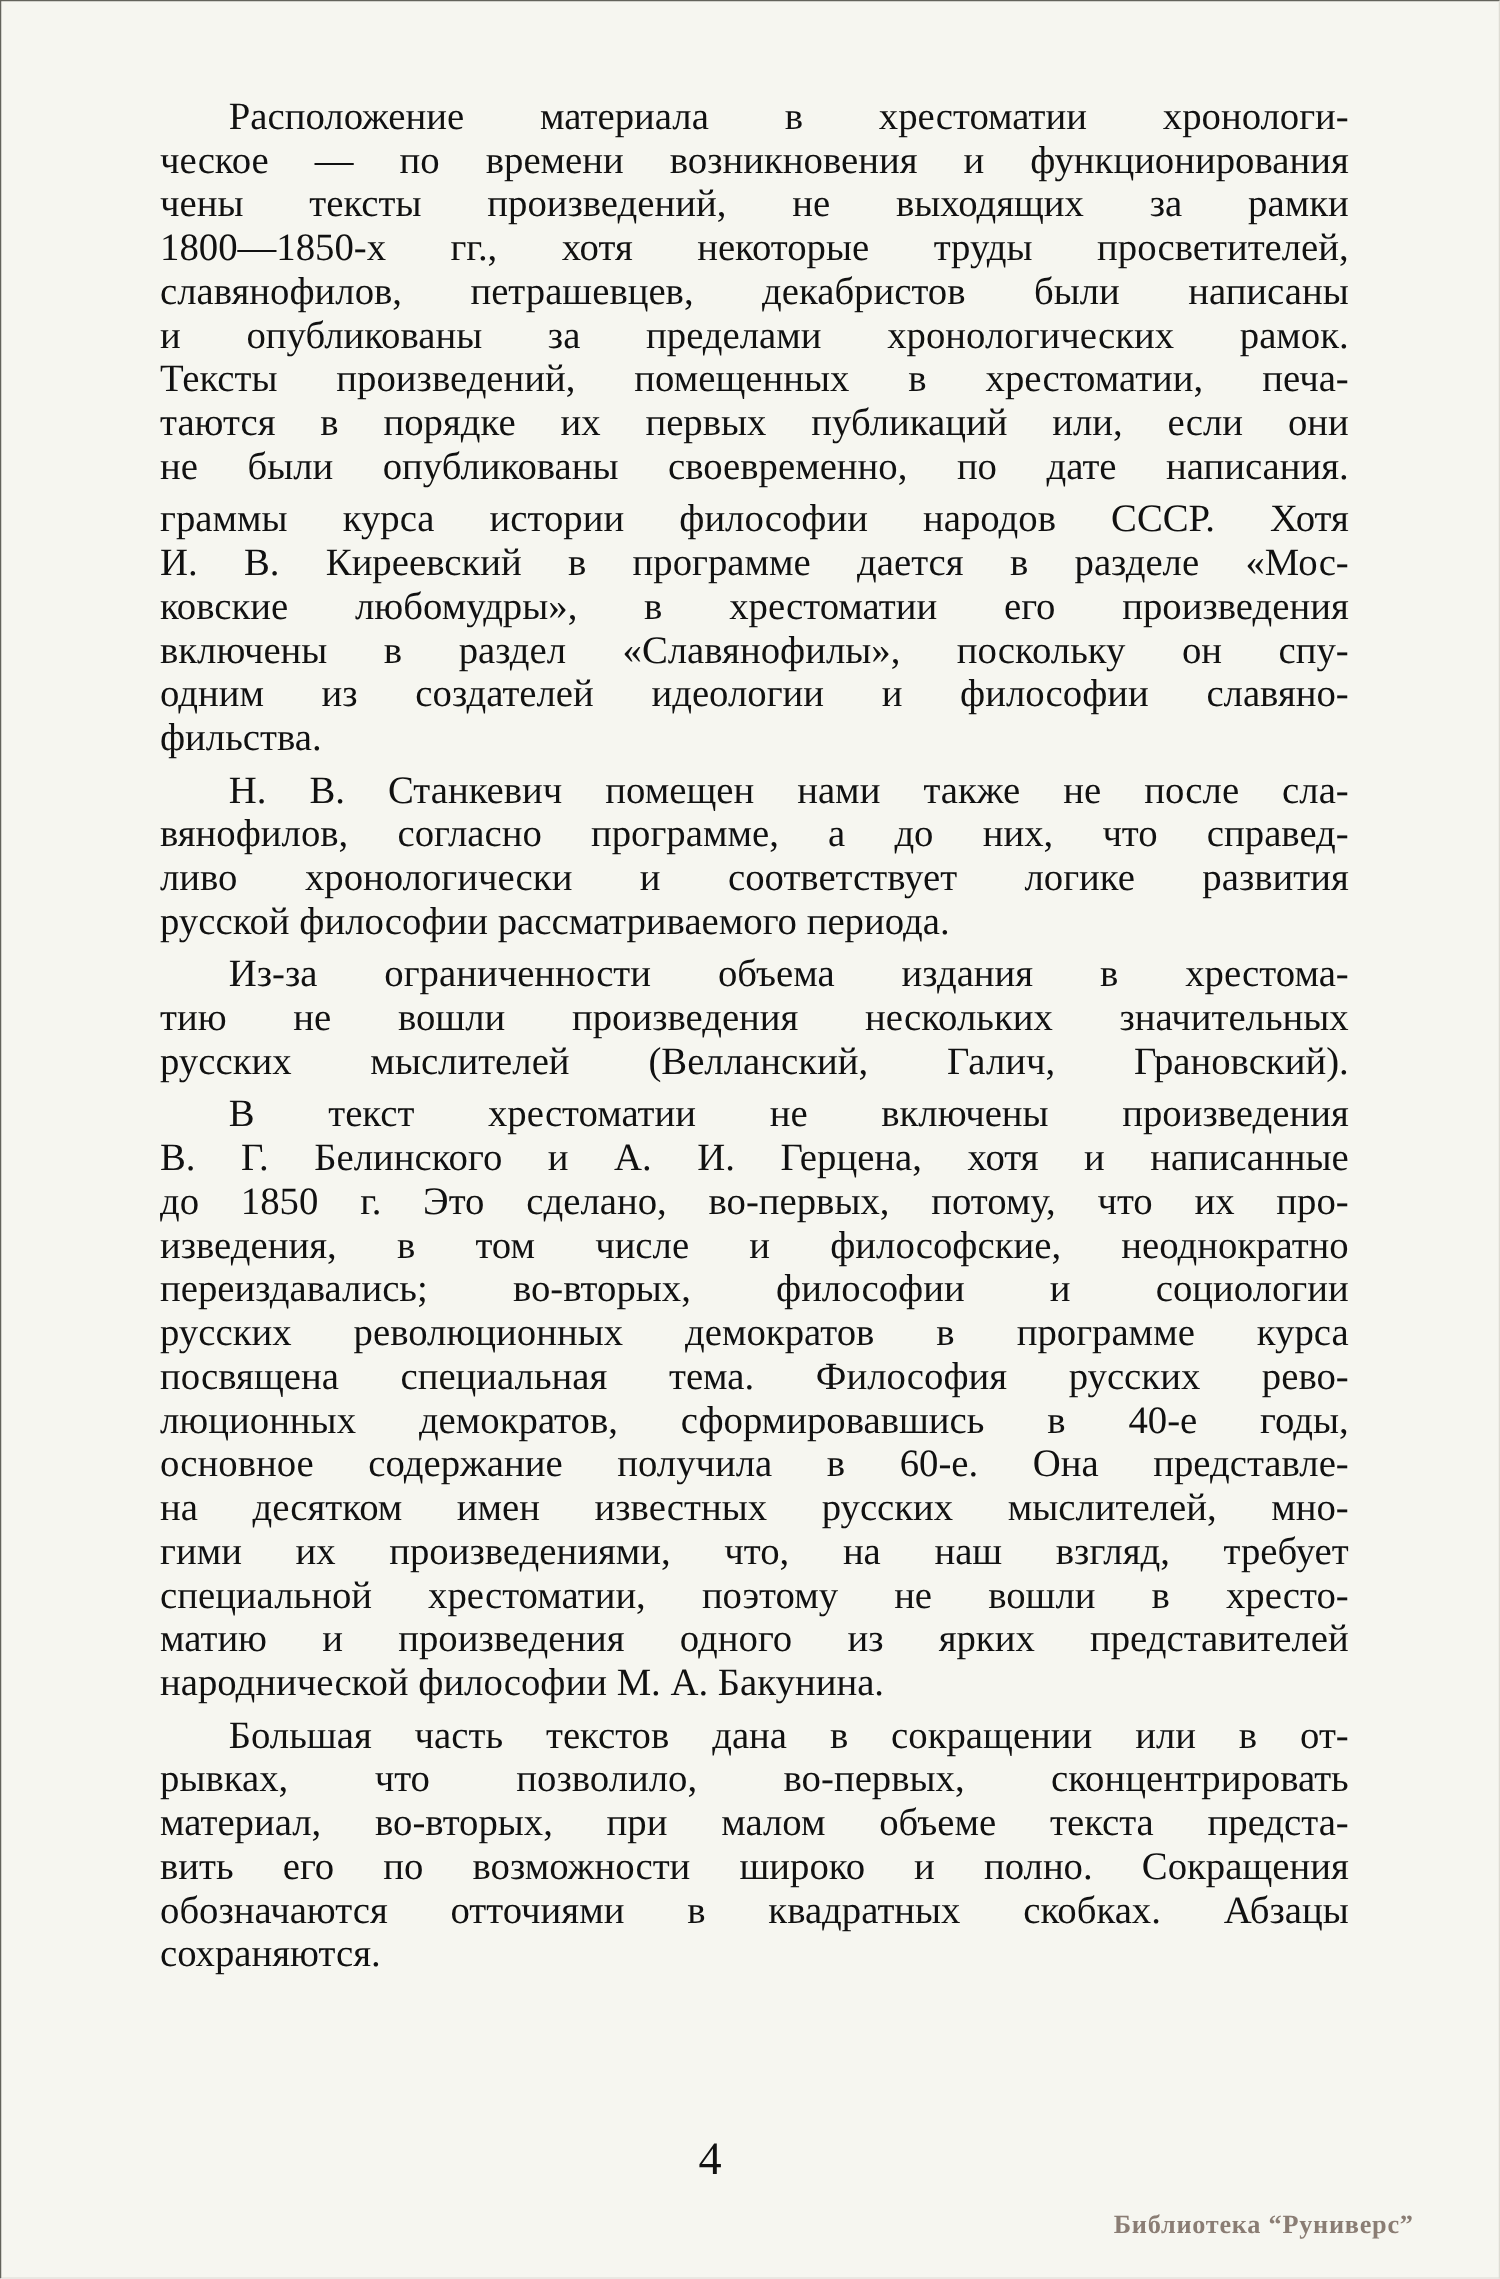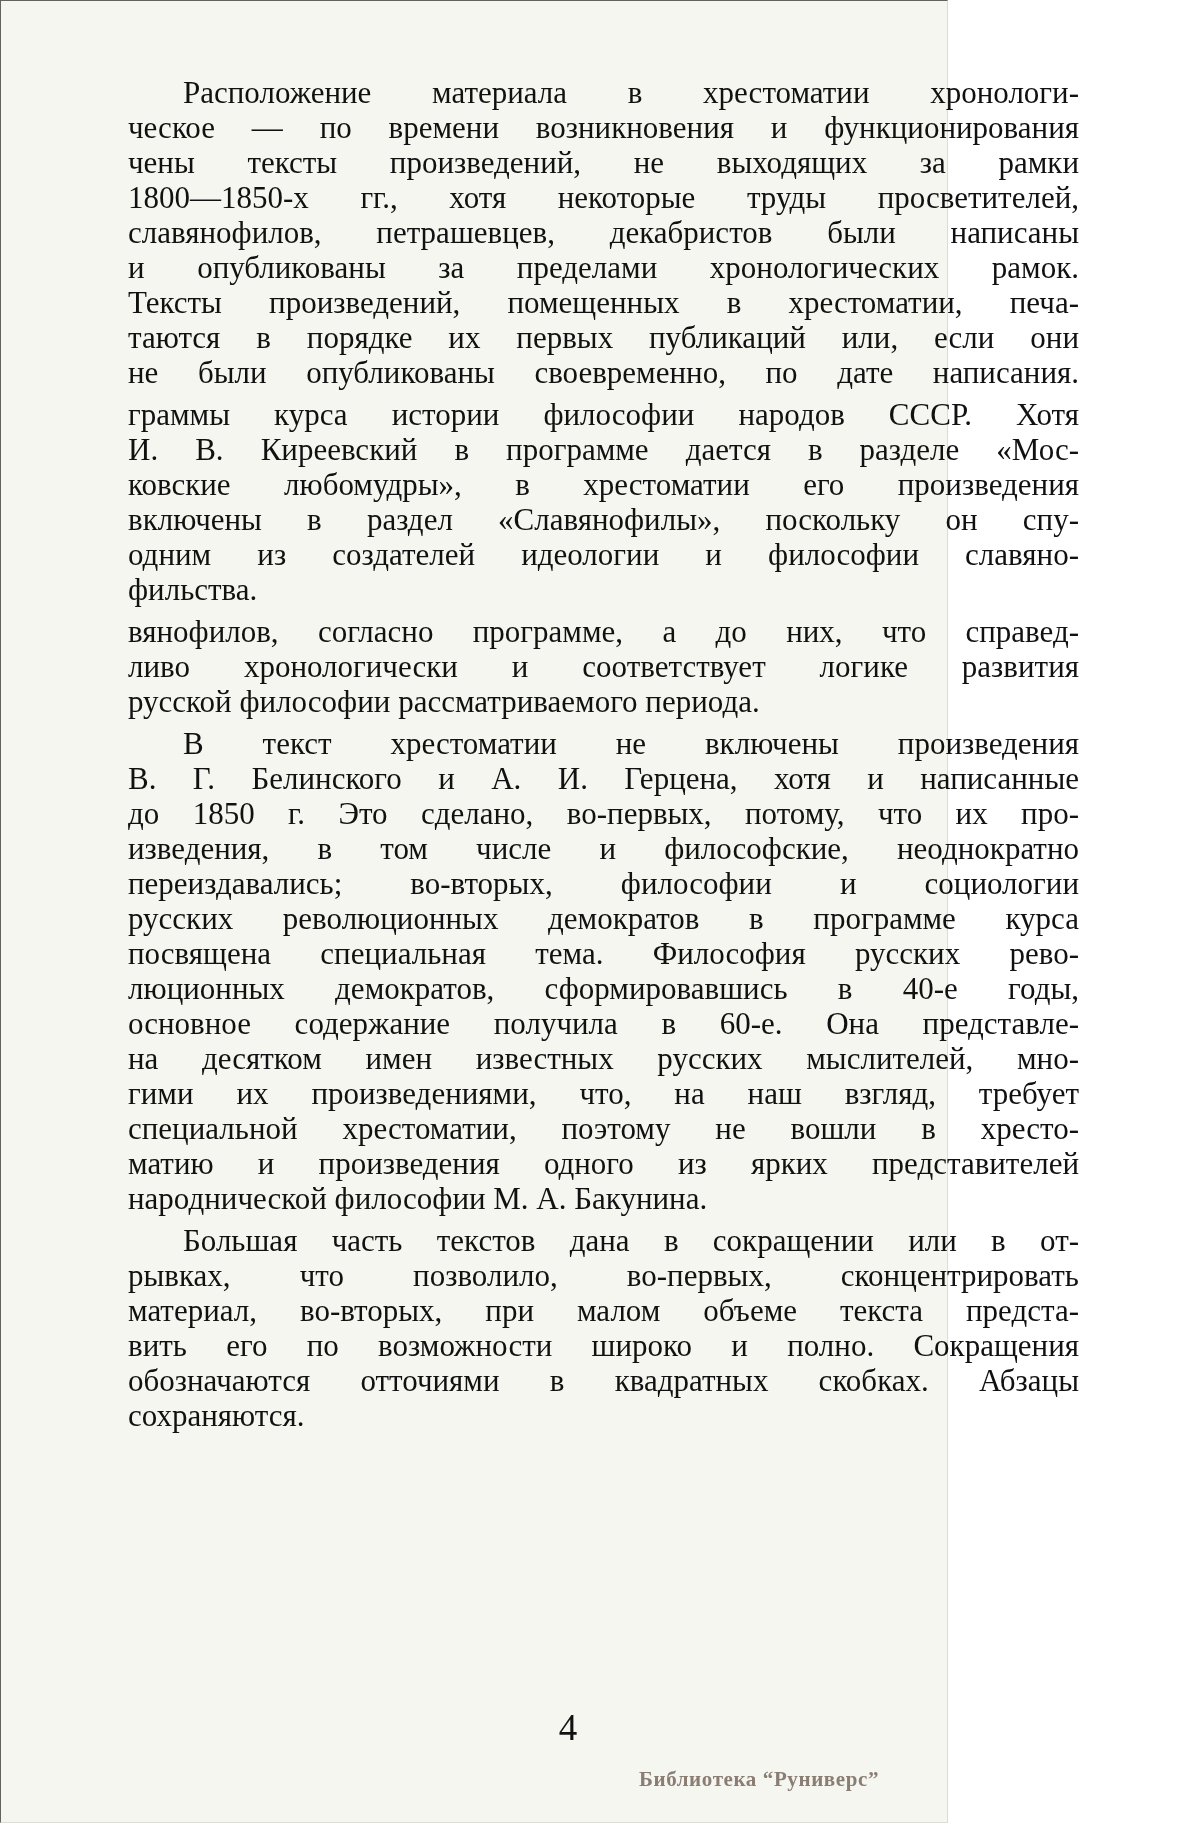--- a/index.html
+++ b/index.html
@@ -4,21 +4,21 @@
 <style>
   html, body {
     margin: 0;
     padding: 0;
     width: 1200px;
     height: 1823px;
     overflow: hidden;
   }
   .page {
     position: relative;
-    width: 948px;
+    width: 1200px;
     height: 1823px;
     background: var(--paper, #f6f6f0);
     border-left: 1px solid #63635b;
     border-top: 1px solid #63635b;
     border-right: 1px solid #dddcd4;
     border-bottom: 1px solid #dddcd4;
     box-sizing: border-box;
     font-family: "Liberation Serif", "DejaVu Serif", serif;
   }
   .text-block {
@@ -80,23 +80,29 @@
       </p>
       <p>
         <span class="line">граммы курса истории философии народов СССР. Хотя</span>
         <span class="line">И. В. Киреевский в программе дается в разделе «Мос-</span>
         <span class="line">ковские любомудры», в хрестоматии его произведения</span>
         <span class="line">включены в раздел «Славянофилы», поскольку он спу-</span>
         <span class="line">одним из создателей идеологии и философии славяно-</span>
         <span class="line lastline">фильства.</span>
       </p>
       <p>
+        <span class="line first">Н. В. Станкевич помещен нами также не после сла-</span>
         <span class="line">вянофилов, согласно программе, а до них, что справед-</span>
         <span class="line">ливо хронологически и соответствует логике развития</span>
         <span class="line lastline">русской философии рассматриваемого периода.</span>
+      </p>
+      <p>
+        <span class="line first">Из-за ограниченности объема издания в хрестома-</span>
+        <span class="line">тию не вошли произведения нескольких значительных</span>
+        <span class="line">русских мыслителей (Велланский, Галич, Грановский).</span>
       </p>
       <p>
         <span class="line first">В текст хрестоматии не включены произведения</span>
         <span class="line">В. Г. Белинского и А. И. Герцена, хотя и написанные</span>
         <span class="line">до 1850 г. Это сделано, во-первых, потому, что их про-</span>
         <span class="line">изведения, в том числе и философские, неоднократно</span>
         <span class="line">переиздавались; во-вторых, философии и социологии</span>
         <span class="line">русских революционных демократов в программе курса</span>
         <span class="line">посвящена специальная тема. Философия русских рево-</span>
         <span class="line">люционных демократов, сформировавшись в 40-е годы,</span>

